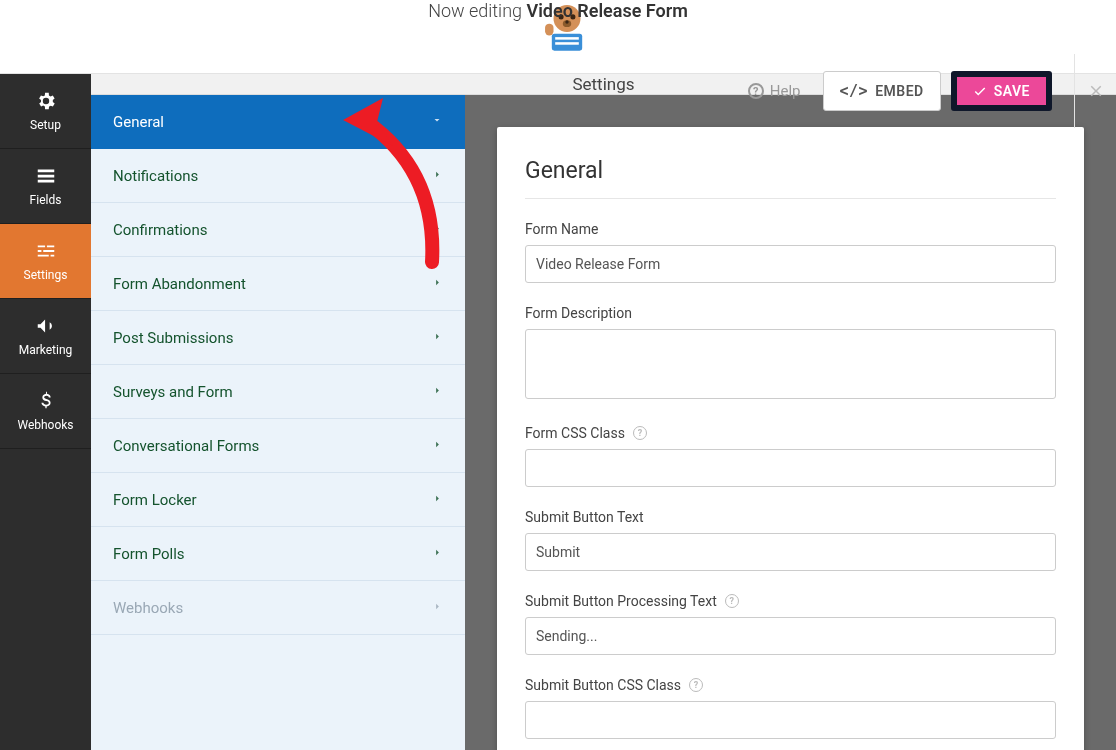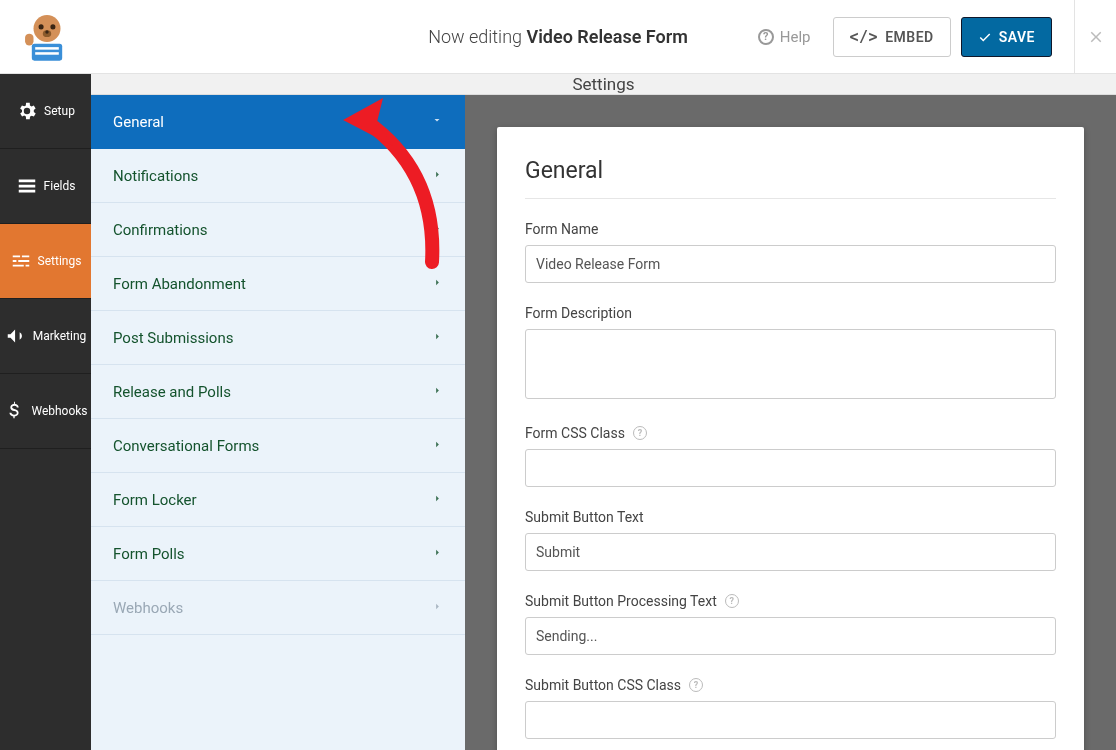--- a/index.html
+++ b/index.html
@@ -12,20 +12,21 @@
     position: relative;
   }
   
   .header {
     height: 74px;
     border-bottom: 1px solid #e3e3e3;
     display: flex;
     align-items: center;
     position: relative;
     padding-left: 16px;
+    flex-direction: column;
   }
   .logo {
     width: 58px;
     height: 58px;
     display: flex;
     align-items: center;
     justify-content: center;
     margin-left: 2px;
   }
   .logo svg { width: 54px; height: 54px; }
@@ -71,22 +72,22 @@
     gap: 7px;
     cursor: pointer;
   }
   .btn-embed {
     background: #fff;
     border: 1px solid #ccc;
     color: #555;
     letter-spacing: 0.5px;
   }
   .btn-save {
-    background: #0369a1;
-    border: 1px solid #0f172a;
+    background: #ec4899;
+    border: 6px solid #0f172a;
     color: #fff;
     letter-spacing: 0.5px;
   }
   .close-area {
     width: 42px;
     height: 74px;
     border-left: 1px solid #e3e3e3;
     display: flex;
     align-items: center;
     justify-content: center;
@@ -102,21 +103,21 @@
   }
   .leftnav {
     width: 91px;
     background: #2d2d2d;
     display: flex;
     flex-direction: column;
   }
   .nav-item {
     height: 75px;
     display: flex;
-    flex-direction: row;
+    flex-direction: column;
     align-items: center;
     justify-content: center;
     color: #fff;
     font-size: 12px;
     gap: 6px;
     cursor: pointer;
     border-bottom: 1px solid #1f1f1f;
   }
   .nav-item.active { background: #e27730; }
   .nav-icon { width: 22px; height: 22px; fill: #fff; }
@@ -351,21 +352,21 @@
         </div>
         <div class="side-item">
           <span>Post Submissions</span>
           <span class="side-chevron">
             <svg width="11" height="11" viewBox="0 0 24 24" fill="currentColor">
                 <path d="M9 6l6 6-6 6z"></path>
               </svg>
           </span>
         </div>
         <div class="side-item">
-          <span>Release and Polls</span>
+          <span>Surveys and Form</span>
           <span class="side-chevron">
             <svg width="11" height="11" viewBox="0 0 24 24" fill="currentColor">
                 <path d="M9 6l6 6-6 6z"></path>
               </svg>
           </span>
         </div>
         <div class="side-item">
           <span>Conversational Forms</span>
           <span class="side-chevron">
             <svg width="11" height="11" viewBox="0 0 24 24" fill="currentColor">

